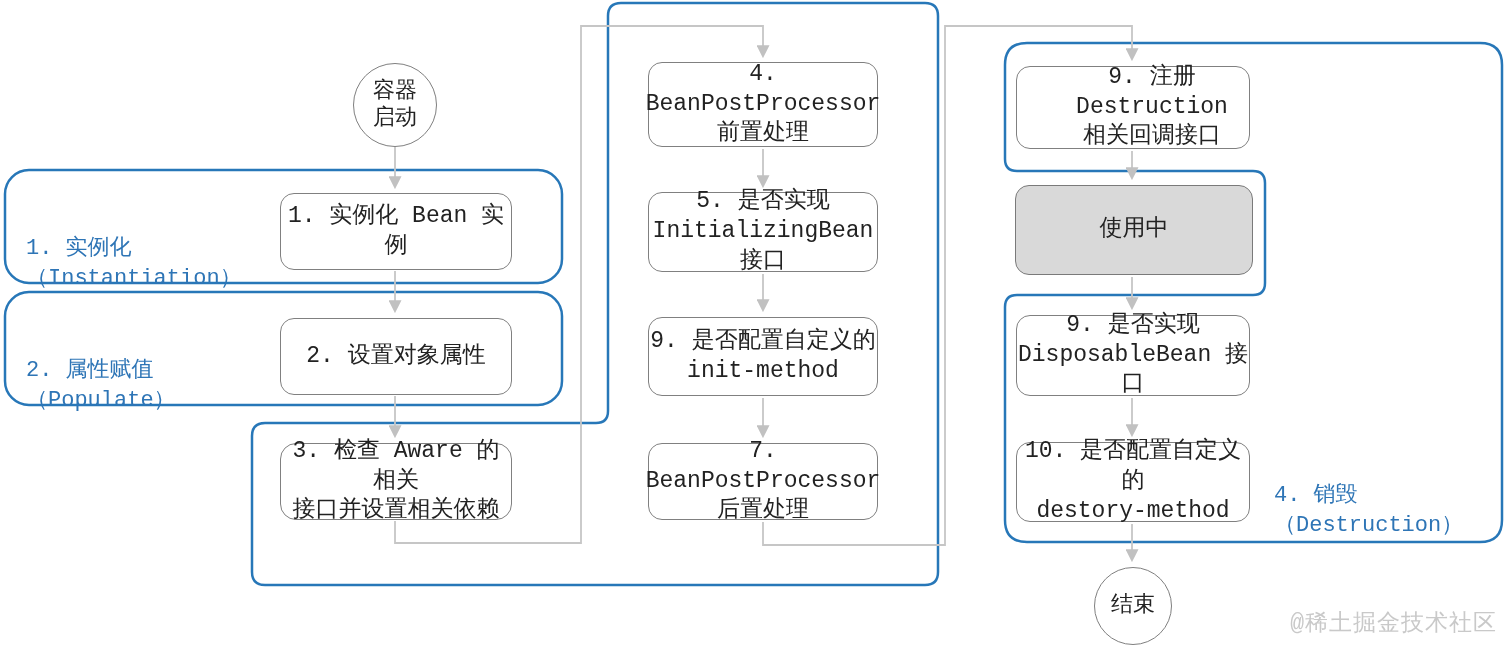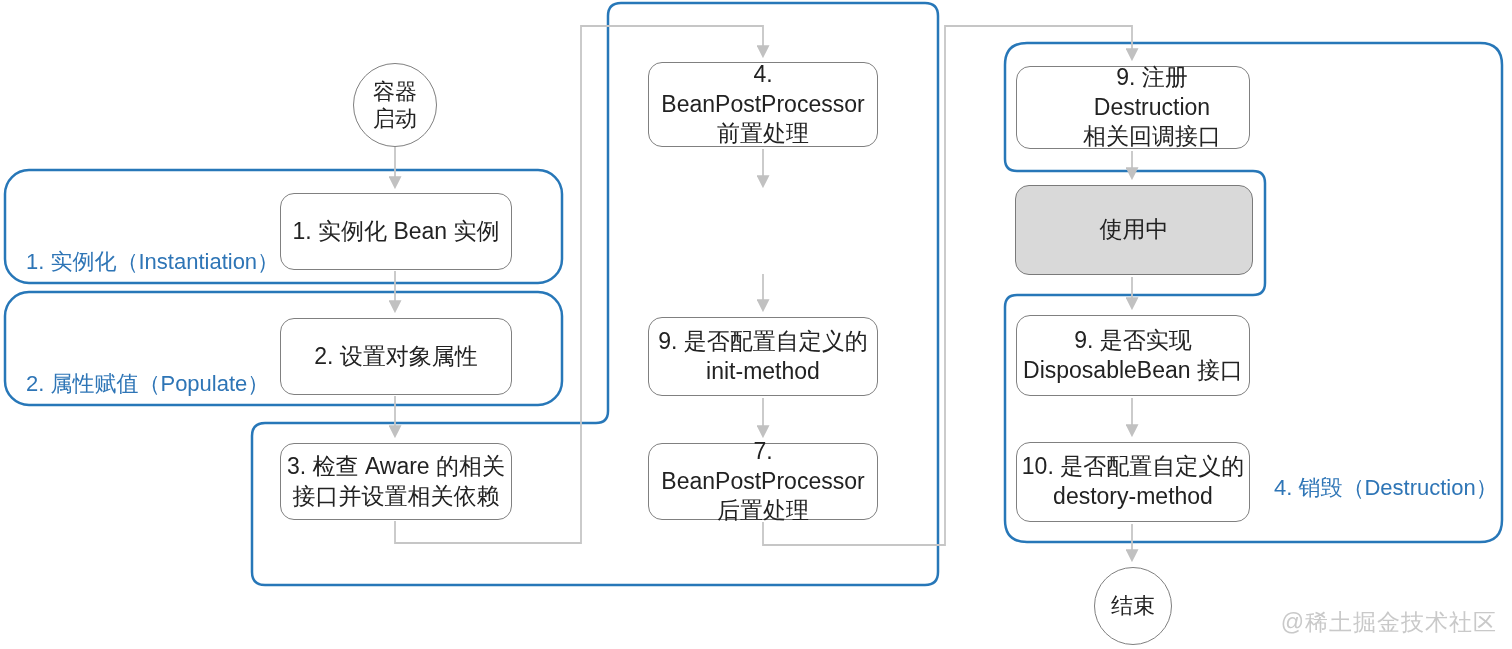--- a/index.html
+++ b/index.html
@@ -1,18 +1,18 @@
 <!DOCTYPE html>
 <html><head>
 <meta charset="utf-8">
 <style>
   html,body{margin:0;padding:0;background:#ffffff;}
   .stage{
     position:relative;width:1512px;height:649px;background:#ffffff;overflow:hidden;
-    font-family:Liberation Sans, sans-serif;color:#222222;
+    font-family:Liberation Mono, monospace;color:#222222;
   }
   .layer{position:absolute;left:0;top:0;width:1512px;height:649px;}
   .box{
     position:absolute;background:#ffffff;border:1.5px solid #808080;border-radius:14px;
     display:flex;align-items:center;justify-content:center;text-align:center;
     font-size:23px;line-height:1.3;color:#222222;white-space:pre-line;box-sizing:border-box;
   }
   .box.inuse{background:#d9d9d9;border-color:#7a7a7a;text-align:right;}
   .circle{
     position:absolute;border:1.5px solid #7f7f7f;border-radius:50%;background:#ffffff;
@@ -71,34 +71,36 @@
 
   <div class="phase-label" style="left:26px;top:170px;height:113px;width:260px;">
       <span>1. 实例化（Instantiation）</span>
     </div>
 
   <div class="phase-label" style="left:26px;top:292px;height:113px;width:260px;">
       <span>2. 属性赋值（Populate）</span>
     </div>
 
 
-  <div class="phase-label" style="left:1274px;top:437px;height:32px;width:230px;">
+  <div class="phase-label" style="left:1274px;top:458px;height:32px;width:230px;">
       <span>4. 销毁（Destruction）</span>
     </div>
 
   <div class="box" style="left:280px;top:193px;width:232px;height:77px;"><span>1. 实例化 Bean 实例</span></div>
 
   <div class="box" style="left:280px;top:318px;width:232px;height:77px;"><span>2. 设置对象属性</span></div>
 
-  <div class="box" style="left:280px;top:443px;width:232px;height:77px;"><span>3. 检查 Aware 的相关
+  <div class="box" style="left:280px;top:443px;width:232px;height:77px;border-radius:16px;"><span>3. 检查 Aware 的相关
 接口并设置相关依赖</span></div>
 
   <div class="box" style="left:648px;top:62px;width:230px;height:85px;"><span>4. BeanPostProcessor
 前置处理</span></div>
 
+  <div class="box" style="left:648px;top:192px;width:230px;height:80px;"><span>5. 是否实现
+InitializingBean 接口</span></div>
 
   <div class="box" style="left:648px;top:317px;width:230px;height:79px;"><span>9. 是否配置自定义的
 init-method</span></div>
 
   <div class="box" style="left:648px;top:443px;width:230px;height:77px;"><span>7. BeanPostProcessor
 后置处理</span></div>
 
   <div class="box" style="left:1016px;top:66px;width:234px;height:83px;padding-left:38px;"><span>9. 注册 Destruction
 相关回调接口</span></div>
 

